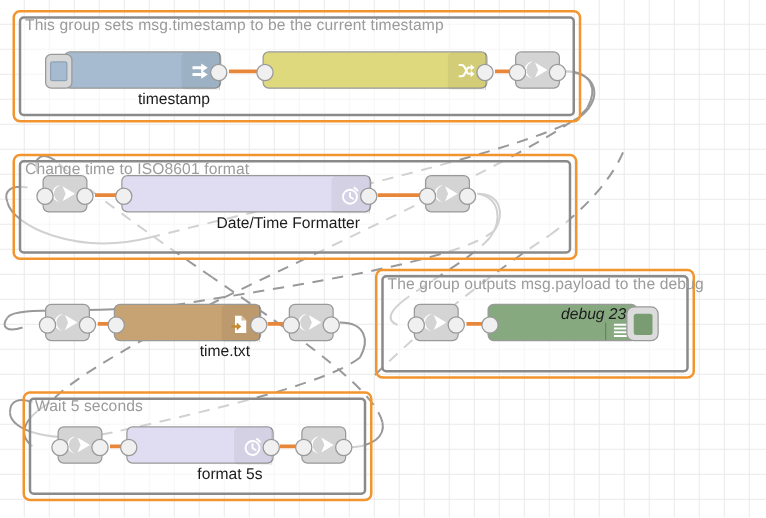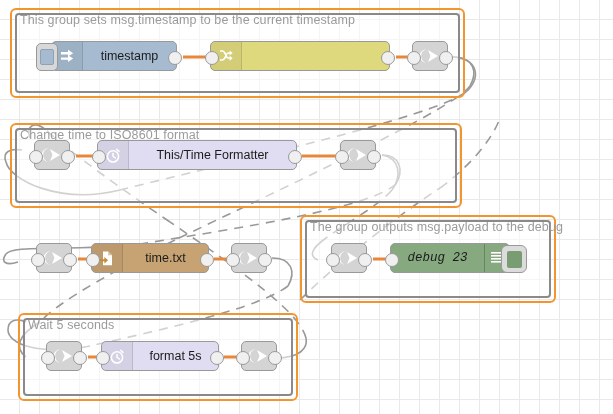--- a/index.html
+++ b/index.html
@@ -40,21 +40,21 @@
     font-size:12.5px;color:#9b9b9b;
     white-space:nowrap;letter-spacing:0.1px;
   }
 
   
   .node{
     position:absolute;height:30px;
     border:1px solid #999999;
     border-radius:5px;
     box-sizing:border-box;
-    display:flex;align-items:center;
+    display:flex;align-items:flex-end;flex-direction:column;
   }
   .node .icon-box{
     width:30px;height:100%;
     display:flex;align-items:center;justify-content:center;
     border-right:1px solid rgba(0,0,0,0.12);
     background:rgba(0,0,0,0.05);
     border-radius:4px 0 0 4px;
     flex:0 0 30px;
   }
   .node .label{
@@ -209,21 +209,21 @@
 
     <div class="node" style="left:97px;top:140px;width:200px;background:#e0ddf2;">
       <div class="port round" style="left:-6px;"></div>
       <div class="icon-box">
         <svg width="17" height="17" viewBox="0 0 17 17" aria-hidden="true">
           <circle cx="8" cy="9.4" r="5.6" stroke="#ffffff" stroke-width="1.5" fill="none"></circle>
           <path d="M8 6.4V9.4l2.4 1.6" stroke="#ffffff" stroke-width="1.5" fill="none" stroke-linecap="round"></path>
           <path d="M11.6 2.2 14 4.4" stroke="#ffffff" stroke-width="1.5" stroke-linecap="round"></path>
         </svg>
       </div>
-      <div class="label">This/Time Formatter</div>
+      <div class="label">Date/Time Formatter</div>
       <div class="port round" style="right:-6px;"></div>
     </div>
 
     <svg class="gl" style="position:absolute;left:302px;top:149px;" width="40" height="14">
       <path d="M0,7 L40,7" stroke="#e8873a" stroke-width="3" fill="none"></path>
     </svg>
 
     <div class="node link-node" style="left:340px;top:140px;">
       <div class="port round" style="left:-6px;"></div>
       <div class="icon-box">
@@ -294,21 +294,21 @@
       </div>
       <div class="port round" style="right:-6px;"></div>
     </div>
 
     <svg class="gl" style="position:absolute;left:373px;top:252px;" width="22" height="14">
       <path d="M0,7 L22,7" stroke="#e8873a" stroke-width="3" fill="none"></path>
     </svg>
 
     <div class="node" style="left:390px;top:243px;width:120px;background:#87a980;">
       <div class="port round" style="left:-6px;"></div>
-      <div class="label" style="font-style:italic;color:#1c1c1c;font-family:Liberation Mono, monospace;">debug 23</div>
+      <div class="label" style="font-style:italic;color:#1c1c1c;">debug 23</div>
       <div class="dbg-lines">
         <svg width="12" height="14" viewBox="0 0 12 14" aria-hidden="true">
           <g fill="#ffffff">
             <rect x="0" y="1" width="12" height="1.6"></rect>
             <rect x="0" y="4" width="12" height="1.6"></rect>
             <rect x="0" y="7" width="12" height="1.6"></rect>
             <rect x="0" y="10" width="12" height="1.6"></rect>
           </g>
         </svg>
       </div>

